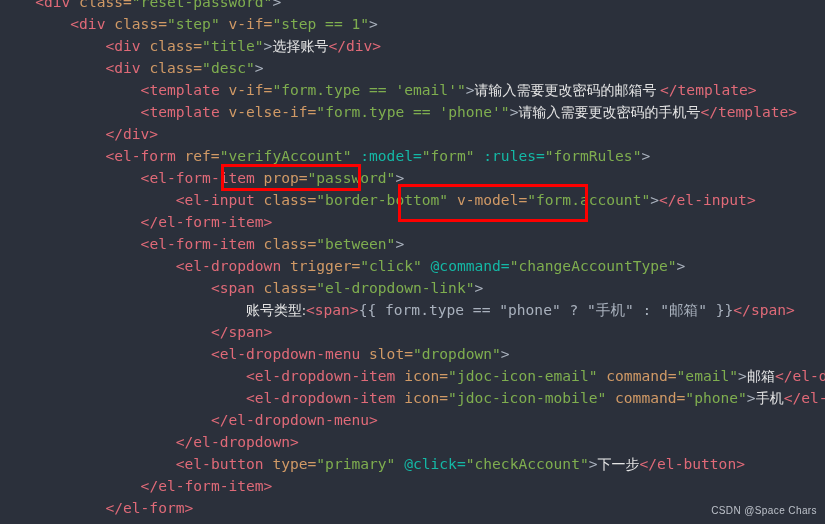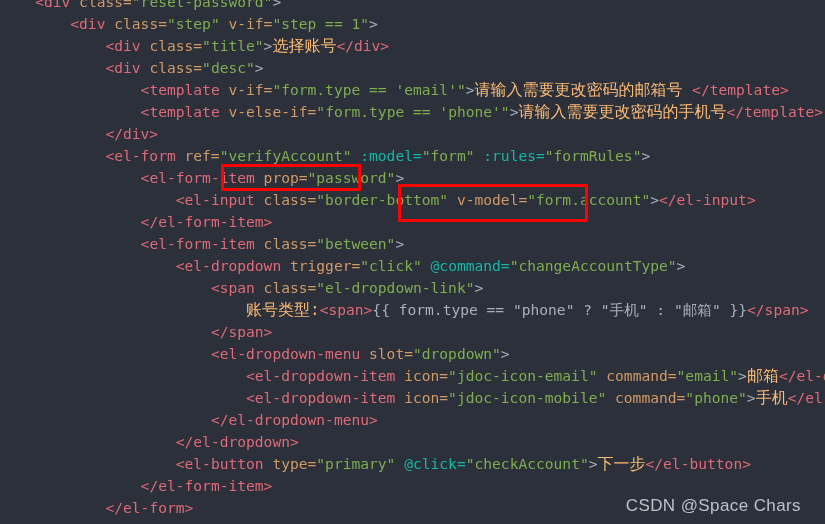--- a/index.html
+++ b/index.html
@@ -30,41 +30,41 @@
     display: block;
     height: 22px;
     white-space: pre;
   }
   
   .tag  { color: #e06a78; }
   .atr  { color: #d19a66; }
   .dir  { color: #14b8a6; }
   .str  { color: #7fae4f; }
   .pln  { color: #a9b1bd; }
-  .han  { color: #fdba74; font-family: Liberation Mono, monospace; font-size: 16px; }
+  .han  { color: #e5e5e5; font-family: Liberation Serif, serif; font-size: 14px; }
   .mus  { color: #a9b1bd; }
 
   
   .hbox {
     position: absolute;
     border: 3px solid #fe0000;
     box-sizing: border-box;
     background: transparent;
     pointer-events: none;
   }
   #hbox-prop     { left: 221px; top: 164px; width: 140px; height: 27px; }
   #hbox-vmodel   { left: 398px; top: 184px; width: 190px; height: 38px; }
 
   #watermark {
     position: absolute;
-    right: 24px;
+    right: 8px;
     bottom: 8px;
     color: #c9ced6;
     font-family: "Liberation Sans", "DejaVu Sans", sans-serif;
-    font-size: 17px;
+    font-size: 10px;
     letter-spacing: 0.4px;
     opacity: 0.92;
   }
 </style>
 </head>
 <body>
 
 <div id="screenshot">
 
   <div id="code"><span class="ln"><span class="pln">    </span><span class="tag">&lt;div </span><span class="atr">class=</span><span class="str">"reset-password"</span><span class="pln">&gt;</span></span><span class="ln"><span class="pln">        </span><span class="tag">&lt;div </span><span class="atr">class=</span><span class="str">"step"</span><span class="atr"> v-if=</span><span class="str">"step == 1"</span><span class="pln">&gt;</span></span><span class="ln"><span class="pln">            </span><span class="tag">&lt;div </span><span class="atr">class=</span><span class="str">"title"</span><span class="pln">&gt;</span><span class="han">选择账号</span><span class="tag">&lt;/div&gt;</span></span><span class="ln"><span class="pln">            </span><span class="tag">&lt;div </span><span class="atr">class=</span><span class="str">"desc"</span><span class="pln">&gt;</span></span><span class="ln"><span class="pln">                </span><span class="tag">&lt;template </span><span class="atr">v-if=</span><span class="str">"form.type == 'email'"</span><span class="pln">&gt;</span><span class="han">请输入需要更改密码的邮箱号 </span><span class="tag">&lt;/template&gt;</span></span><span class="ln"><span class="pln">                </span><span class="tag">&lt;template </span><span class="atr">v-else-if=</span><span class="str">"form.type == 'phone'"</span><span class="pln">&gt;</span><span class="han">请输入需要更改密码的手机号</span><span class="tag">&lt;/template&gt;</span></span><span class="ln"><span class="pln">            </span><span class="tag">&lt;/div&gt;</span></span><span class="ln"><span class="pln">            </span><span class="tag">&lt;el-form </span><span class="atr">ref=</span><span class="str">"verifyAccount"</span><span class="dir"> :model=</span><span class="str">"form"</span><span class="dir"> :rules=</span><span class="str">"formRules"</span><span class="pln">&gt;</span></span><span class="ln"><span class="pln">                </span><span class="tag">&lt;el-form-item </span><span class="atr">prop=</span><span class="str">"password"</span><span class="pln">&gt;</span></span><span class="ln"><span class="pln">                    </span><span class="tag">&lt;el-input </span><span class="atr">class=</span><span class="str">"border-bottom"</span><span class="atr"> v-model=</span><span class="str">"form.account"</span><span class="pln">&gt;</span><span class="tag">&lt;/el-input&gt;</span></span><span class="ln"><span class="pln">                </span><span class="tag">&lt;/el-form-item&gt;</span></span><span class="ln"><span class="pln">                </span><span class="tag">&lt;el-form-item </span><span class="atr">class=</span><span class="str">"between"</span><span class="pln">&gt;</span></span><span class="ln"><span class="pln">                    </span><span class="tag">&lt;el-dropdown </span><span class="atr">trigger=</span><span class="str">"click"</span><span class="dir"> @command=</span><span class="str">"changeAccountType"</span><span class="pln">&gt;</span></span><span class="ln"><span class="pln">                        </span><span class="tag">&lt;span </span><span class="atr">class=</span><span class="str">"el-dropdown-link"</span><span class="pln">&gt;</span></span><span class="ln"><span class="pln">                            </span><span class="han">账号类型:</span><span class="tag">&lt;span&gt;</span><span class="mus">{{ form.type == "phone" ? "手机" : "邮箱" }}</span><span class="tag">&lt;/span&gt;</span></span><span class="ln"><span class="pln">                        </span><span class="tag">&lt;/span&gt;</span></span><span class="ln"><span class="pln">                        </span><span class="tag">&lt;el-dropdown-menu </span><span class="atr">slot=</span><span class="str">"dropdown"</span><span class="pln">&gt;</span></span><span class="ln"><span class="pln">                            </span><span class="tag">&lt;el-dropdown-item </span><span class="atr">icon=</span><span class="str">"jdoc-icon-email"</span><span class="atr"> command=</span><span class="str">"email"</span><span class="pln">&gt;</span><span class="han">邮箱</span><span class="tag">&lt;/el-dropdown-item&gt;</span></span><span class="ln"><span class="pln">                            </span><span class="tag">&lt;el-dropdown-item </span><span class="atr">icon=</span><span class="str">"jdoc-icon-mobile"</span><span class="atr"> command=</span><span class="str">"phone"</span><span class="pln">&gt;</span><span class="han">手机</span><span class="tag">&lt;/el-dropdown-item&gt;</span></span><span class="ln"><span class="pln">                        </span><span class="tag">&lt;/el-dropdown-menu&gt;</span></span><span class="ln"><span class="pln">                    </span><span class="tag">&lt;/el-dropdown&gt;</span></span><span class="ln"><span class="pln">                    </span><span class="tag">&lt;el-button </span><span class="atr">type=</span><span class="str">"primary"</span><span class="dir"> @click=</span><span class="str">"checkAccount"</span><span class="pln">&gt;</span><span class="han">下一步</span><span class="tag">&lt;/el-button&gt;</span></span><span class="ln"><span class="pln">                </span><span class="tag">&lt;/el-form-item&gt;</span></span><span class="ln"><span class="pln">            </span><span class="tag">&lt;/el-form&gt;</span></span><span class="ln"><span class="pln">        </span><span class="tag">&lt;/div&gt;</span></span></div>

